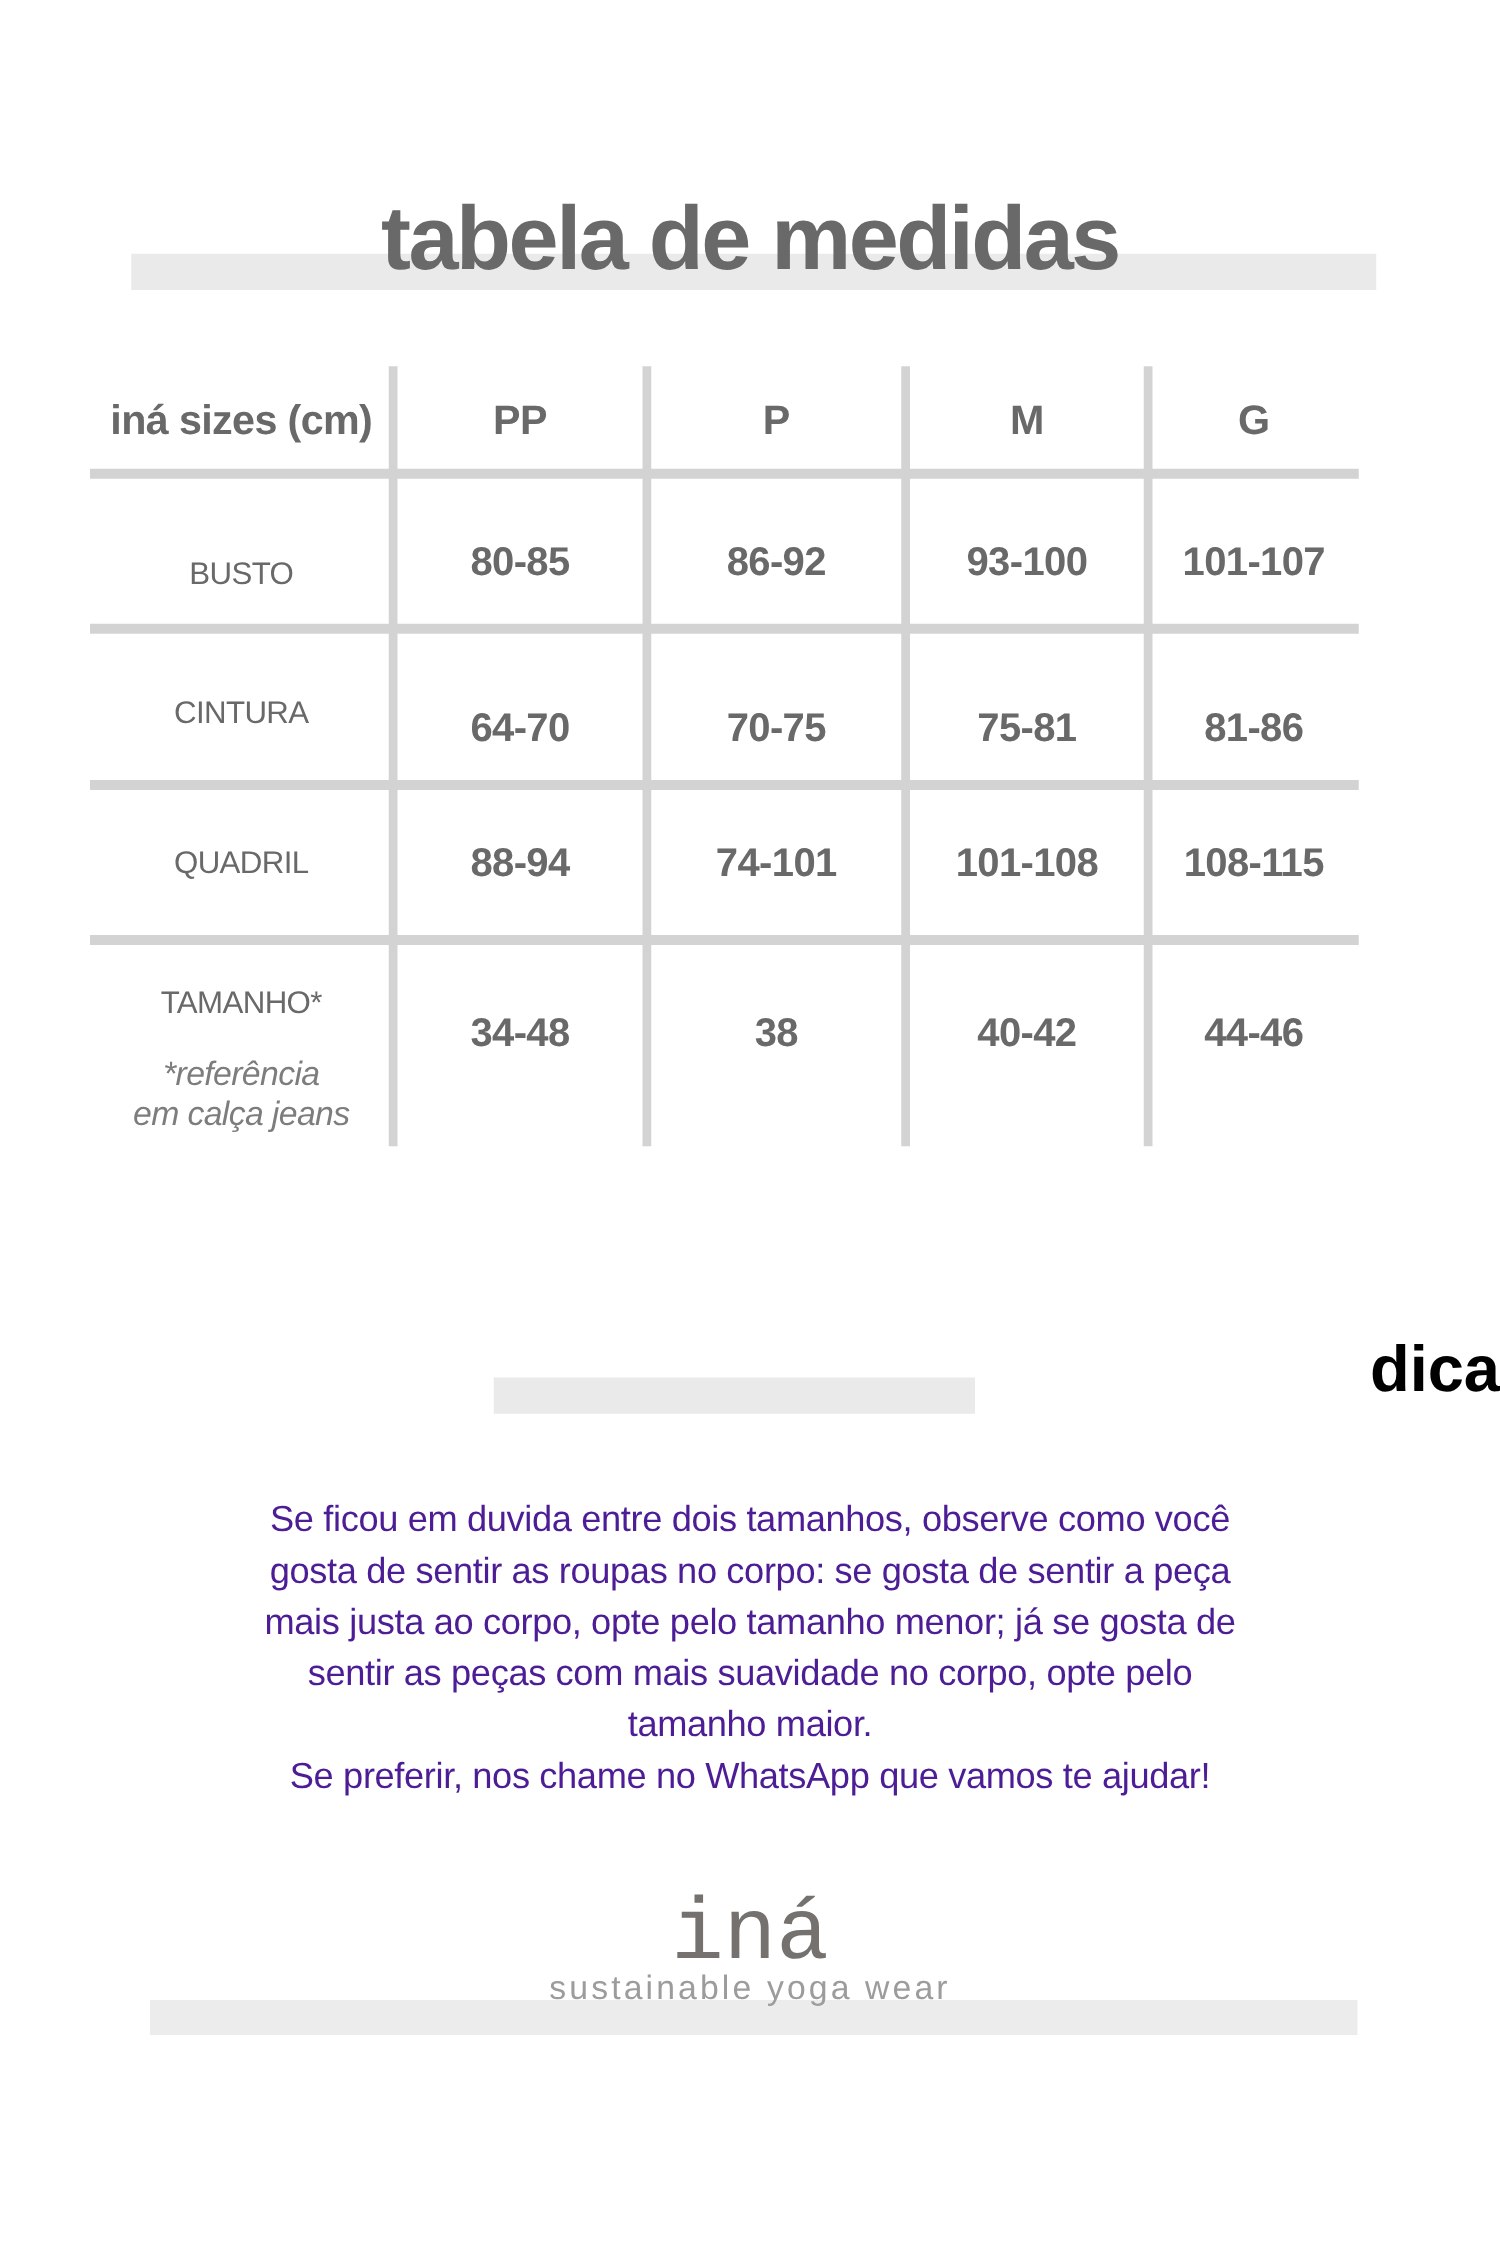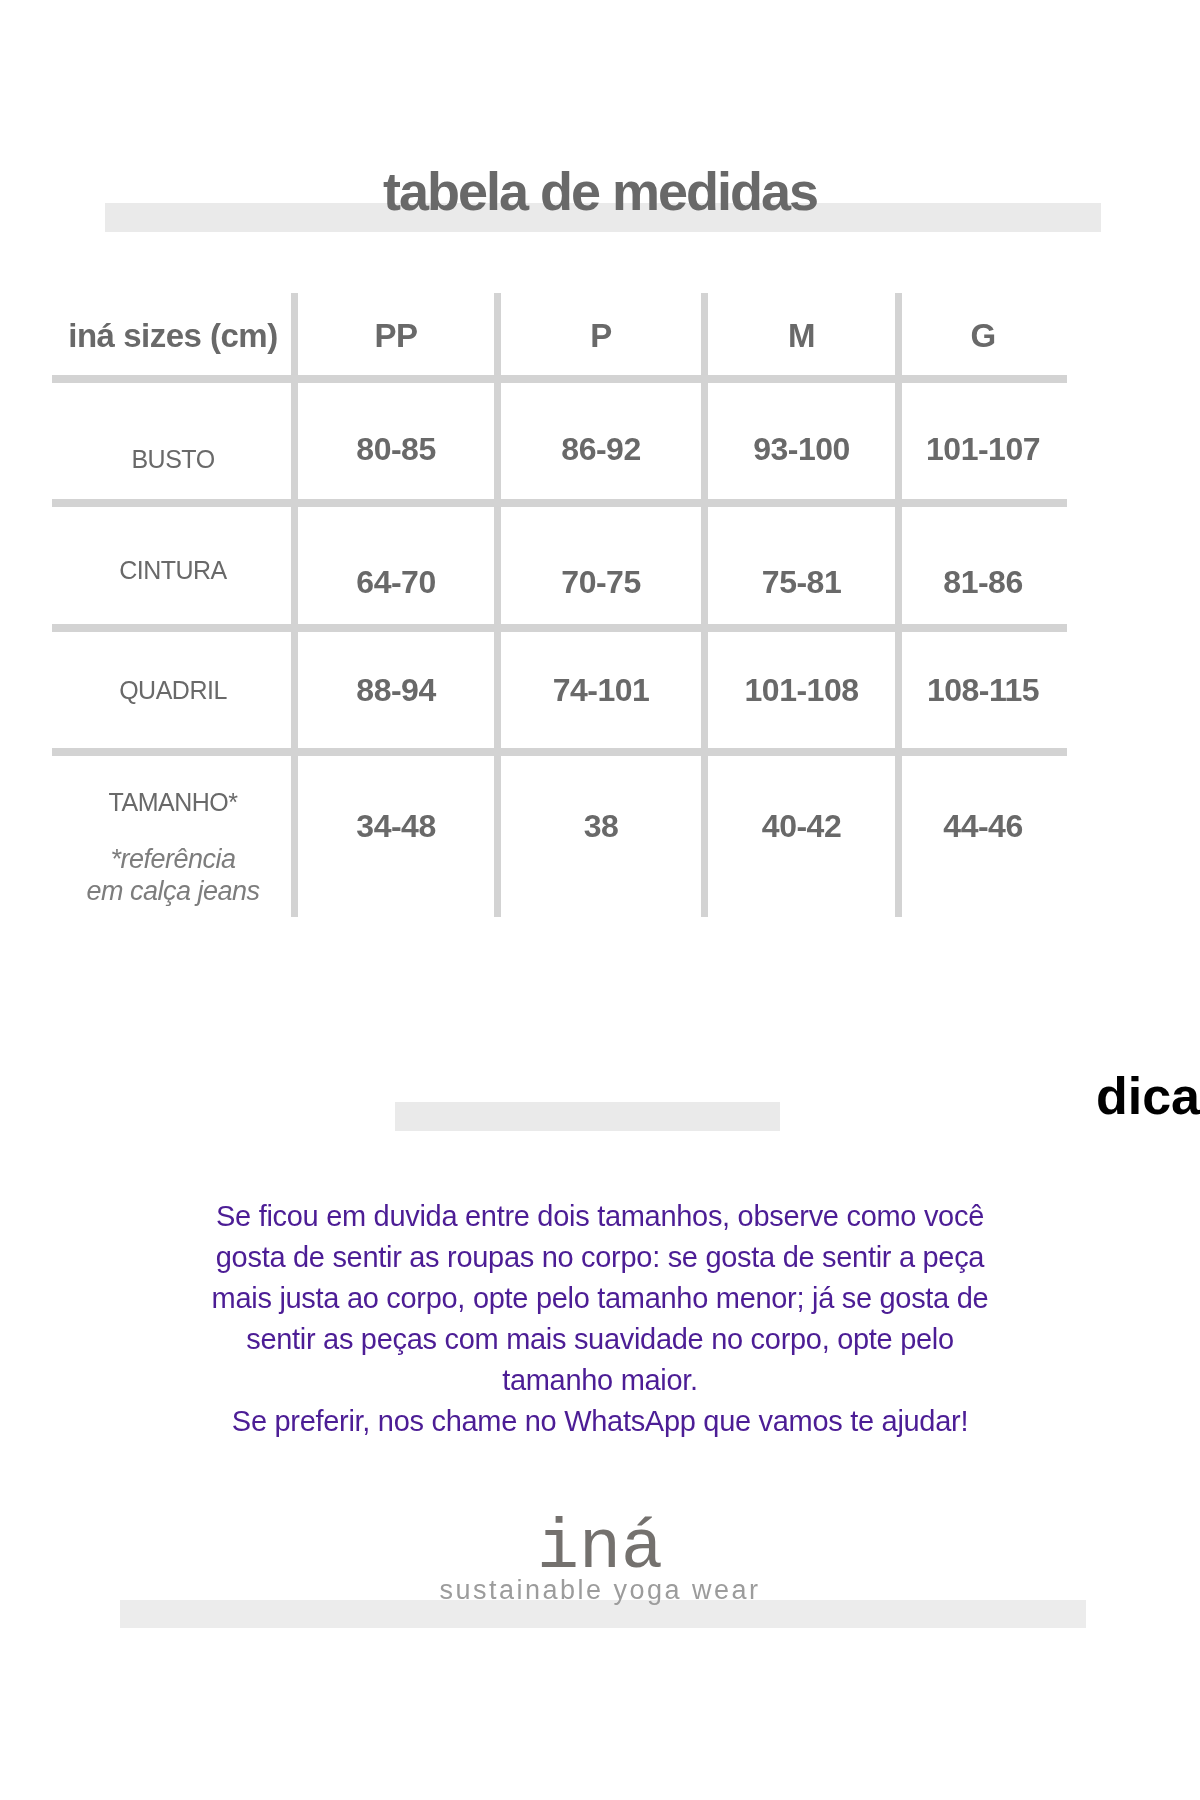--- a/index.html
+++ b/index.html
@@ -7,26 +7,26 @@
     position:relative; width:1200px; height:1800px; margin:0 auto;
     background:#ffffff; overflow:hidden;
     font-family:"Liberation Sans", sans-serif;
   }
   .bar { position:absolute; background:#eaeaea; z-index:0; }
 
   
   .title-bar  { left:105px; top:203px; width:996px; height:29px; }
   .page-title {
     position:absolute; left:0; top:152px; width:100%; z-index:1;
-    text-align:center; font-size:54px; font-weight:700; line-height:78px;
+    text-align:center; font-size:72px; font-weight:700; line-height:78px;
     letter-spacing:-2px; color:#696969;
   }
 
   
-  .size-table { position:absolute; left:52px; top:293px; width:1015px; height:624px; z-index:1; }
+  .size-table { position:absolute; left:72px; top:293px; width:1015px; height:624px; z-index:1; }
   .vline { position:absolute; top:0; height:624px; width:7px; background:#d3d3d3; }
   .v1 { left:239px; } .v2 { left:442px; } .v3 { left:649px; } .v4 { left:843px; }
   .hline { position:absolute; left:0; width:100%; height:8px; background:#d3d3d3; }
   .h1 { top:82px; } .h2 { top:206px; } .h3 { top:331px; } .h4 { top:455px; }
 
   .trow { position:absolute; left:0; width:100%; display:flex; }
   .r0 { top:0;     height:86px;  }
   .r1 { top:86px;  height:124px; }
   .r2 { top:210px; height:125px; }
   .r3 { top:335px; height:124px; }

